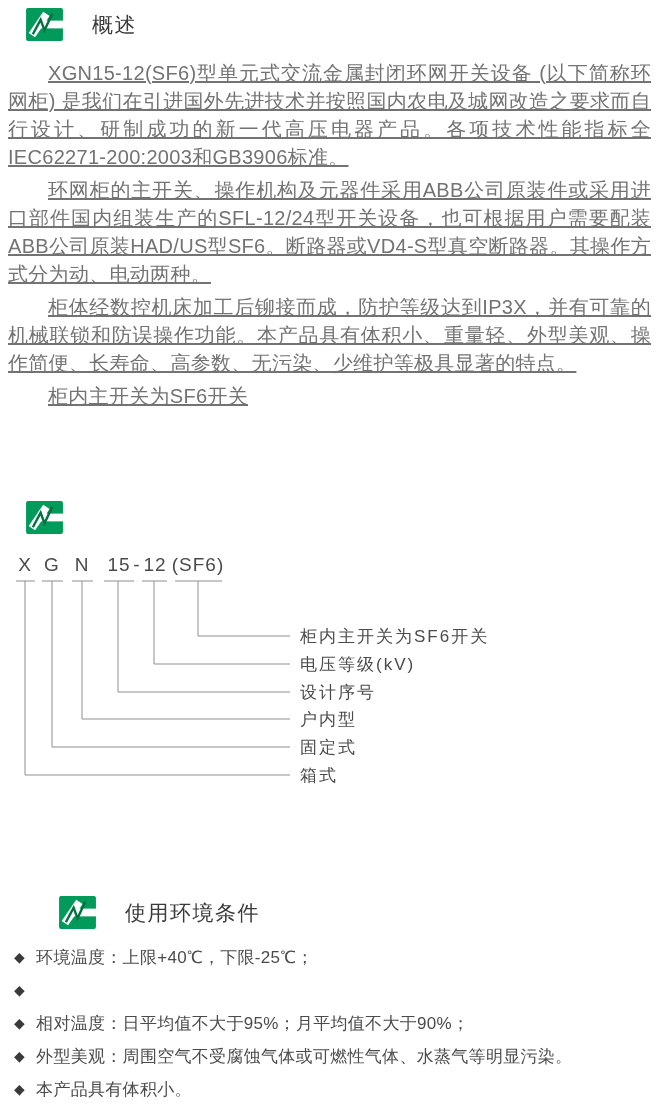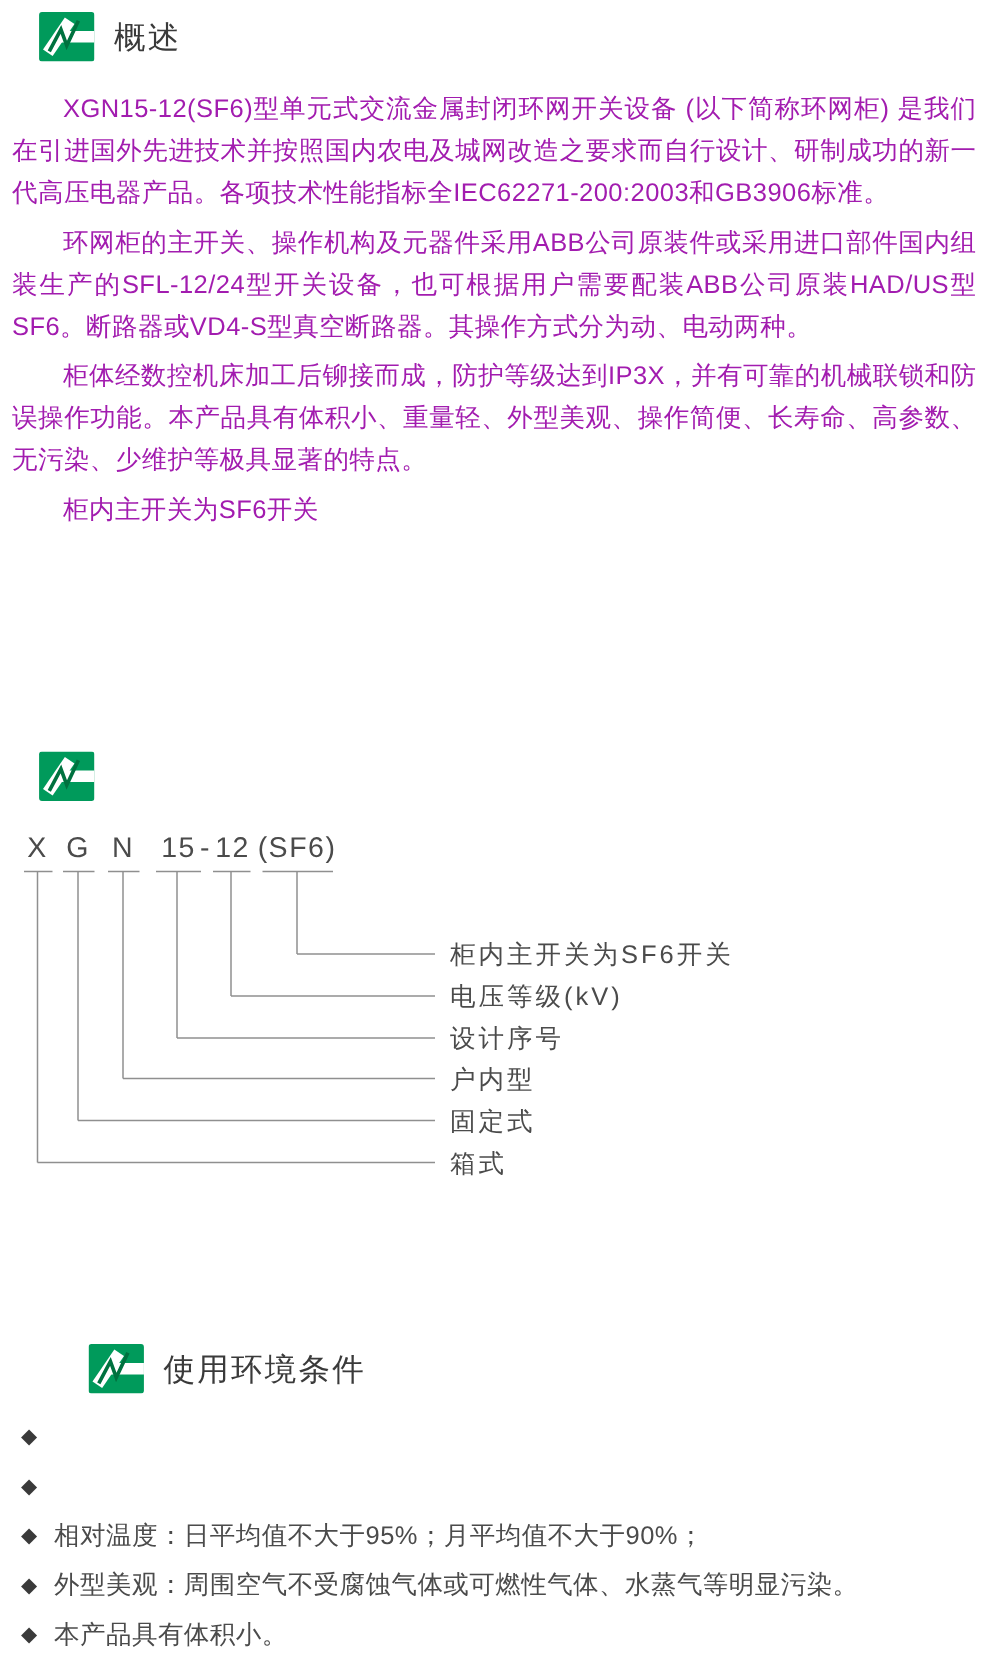--- a/index.html
+++ b/index.html
@@ -6,38 +6,38 @@
   body {
     width: 658px; height: 1112px;
     background: #ffffff;
     font-family: "Liberation Sans", sans-serif;
     color: #4b4b4b;
     position: relative;
     overflow: hidden;
   }
   .section-header {
     position: absolute; left: 14px;
-    display: flex; align-items: center; gap: 13px; padding-left: 12px;
+    display: flex; align-items: center; gap: 29px; padding-left: 12px;
   }
   .section-title {
     font-size: 21px; color: #3a3a3a;
     letter-spacing: 1.5px; font-weight: 500;
   }
   .icon { width: 37px; height: 33px; display: block; }
   #hdr-overview { top: 8px; }
   #hdr-model { top: 501px; }
   #hdr-env { top: 896px; margin-left: 33px; }
   #paragraphs {
     position: absolute; left: 8px; top: 59px; width: 643px;
   }
   #paragraphs p {
     margin: 0 0 5px 0;
-    font-size: 17px; line-height: 28px;
+    font-size: 20px; line-height: 28px;
     text-align: justify; text-indent: 2em;
-    letter-spacing: 0.3px; color: #a21caf;
+    letter-spacing: 0.3px; color: #737373; text-decoration: underline;
   }
   #diagram { position: absolute; left: 8px; top: 550px; }
   #diagram text {
     fill: #4b4b4b;
     font-family: "Liberation Sans", sans-serif;
   }
   .code-part { font-size: 19px; letter-spacing: 1px; }
   .diagram-label { font-size: 17px; letter-spacing: 2px; }
   #diagram line { stroke: #8f8f8f; stroke-width: 1; }
   #bullets {
@@ -129,20 +129,21 @@
     <line x1="6" y1="28" x2="21" y2="6" stroke="#ffffff" stroke-width="8"></line>
     <line x1="15" y1="17" x2="38" y2="17" stroke="#ffffff" stroke-width="8"></line>
     <polyline points="7,27 15,12 19,23 27,6" fill="none" stroke="#00713f" stroke-width="2.5"></polyline>
   </svg>
   <span class="section-title">使用环境条件</span>
 </div>
 
 <ul id="bullets">
   <li>
     <span class="diamond">◆</span>
+    <span>环境温度：上限+40℃，下限-25℃；</span>
   </li>
   <li>
     <span class="diamond">◆</span>
   </li>
   <li>
     <span class="diamond">◆</span>
     <span>相对温度：日平均值不大于95%；月平均值不大于90%；</span>
   </li>
   <li>
     <span class="diamond">◆</span>

